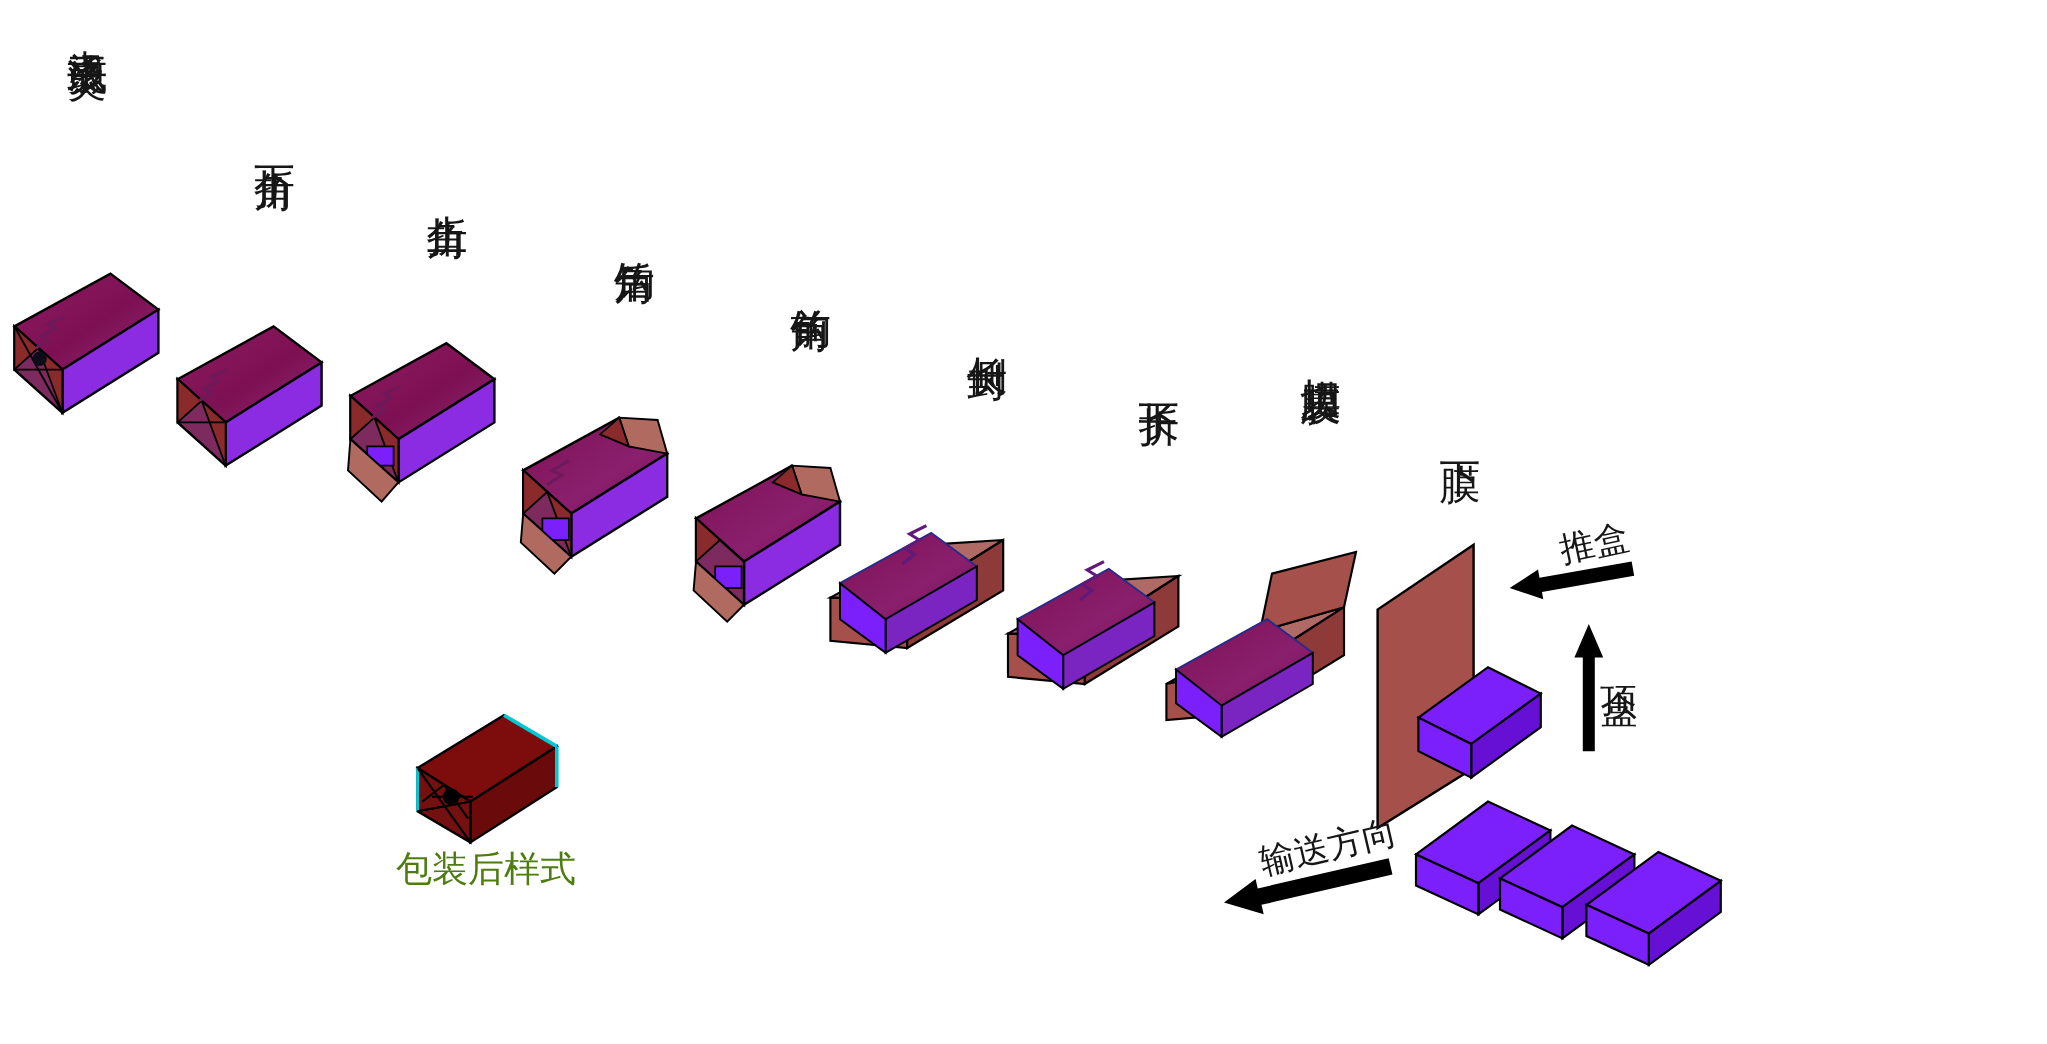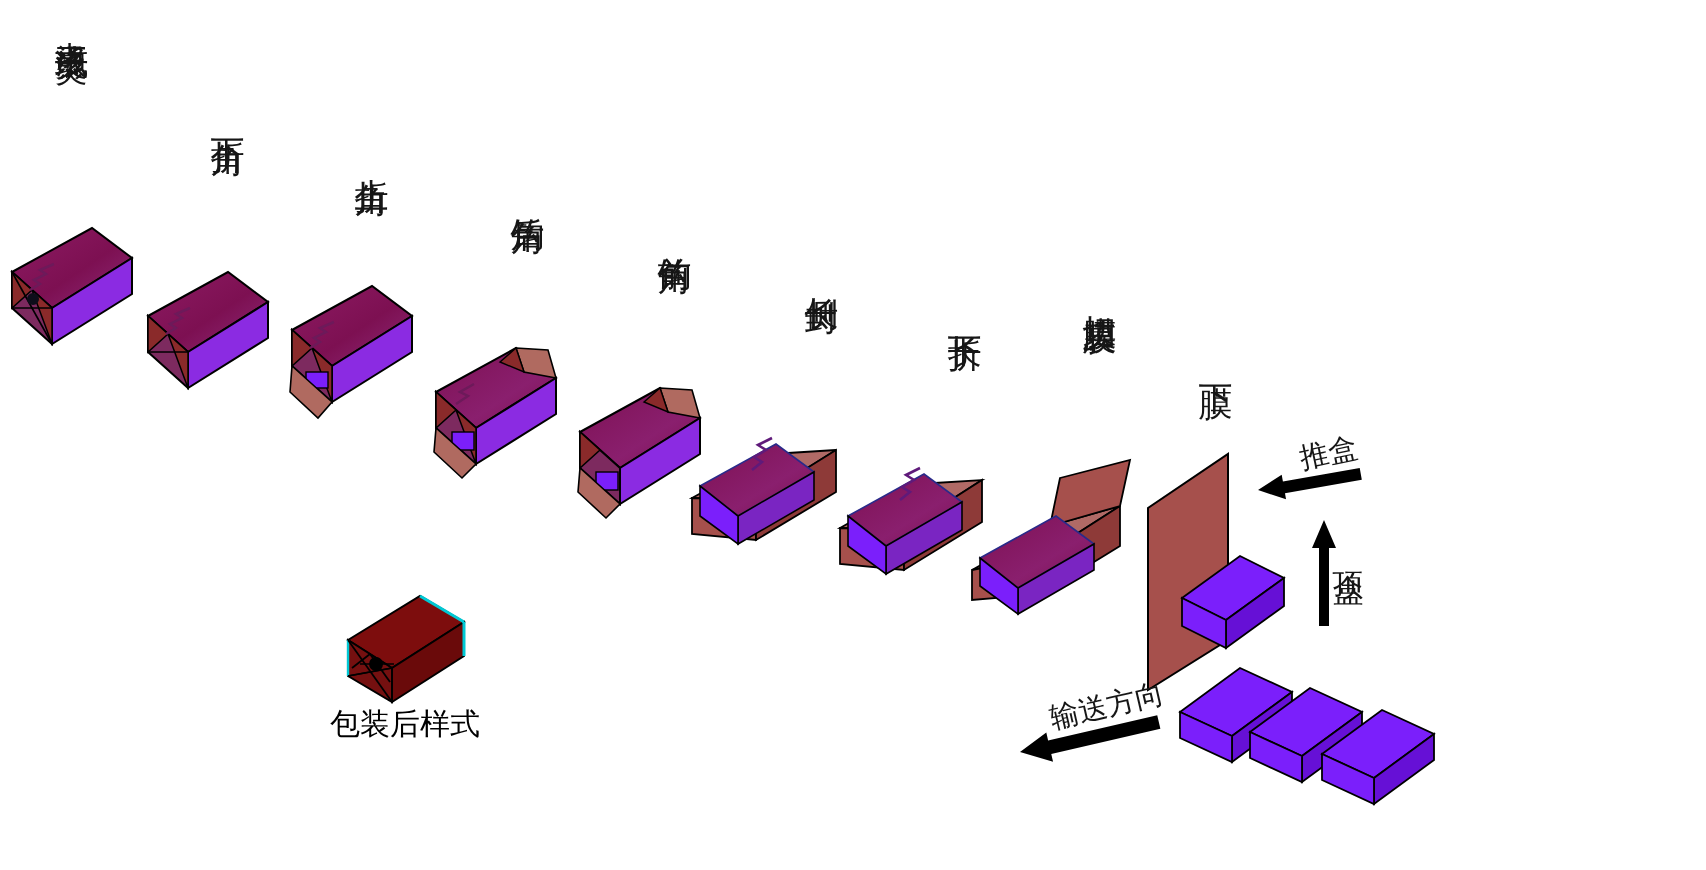--- a/index.html
+++ b/index.html
@@ -19,21 +19,21 @@
     font-size:34px;
     line-height:1.18;
     letter-spacing:2px;
     color:#161616;
     white-space:nowrap;
     font-family:"DejaVu Sans","Liberation Sans",sans-serif;
   }
   .hlabel{
     position:absolute;
     font-size:30px;
-    color:#000000;
+    color:#4d7c0f;
     white-space:nowrap;
     font-family:"DejaVu Sans","Liberation Sans",sans-serif;
   }
   .arrowlabel{
     position:absolute;
     font-size:29px;
     color:#161616;
     white-space:nowrap;
     font-family:"DejaVu Sans","Liberation Sans",sans-serif;
   }

